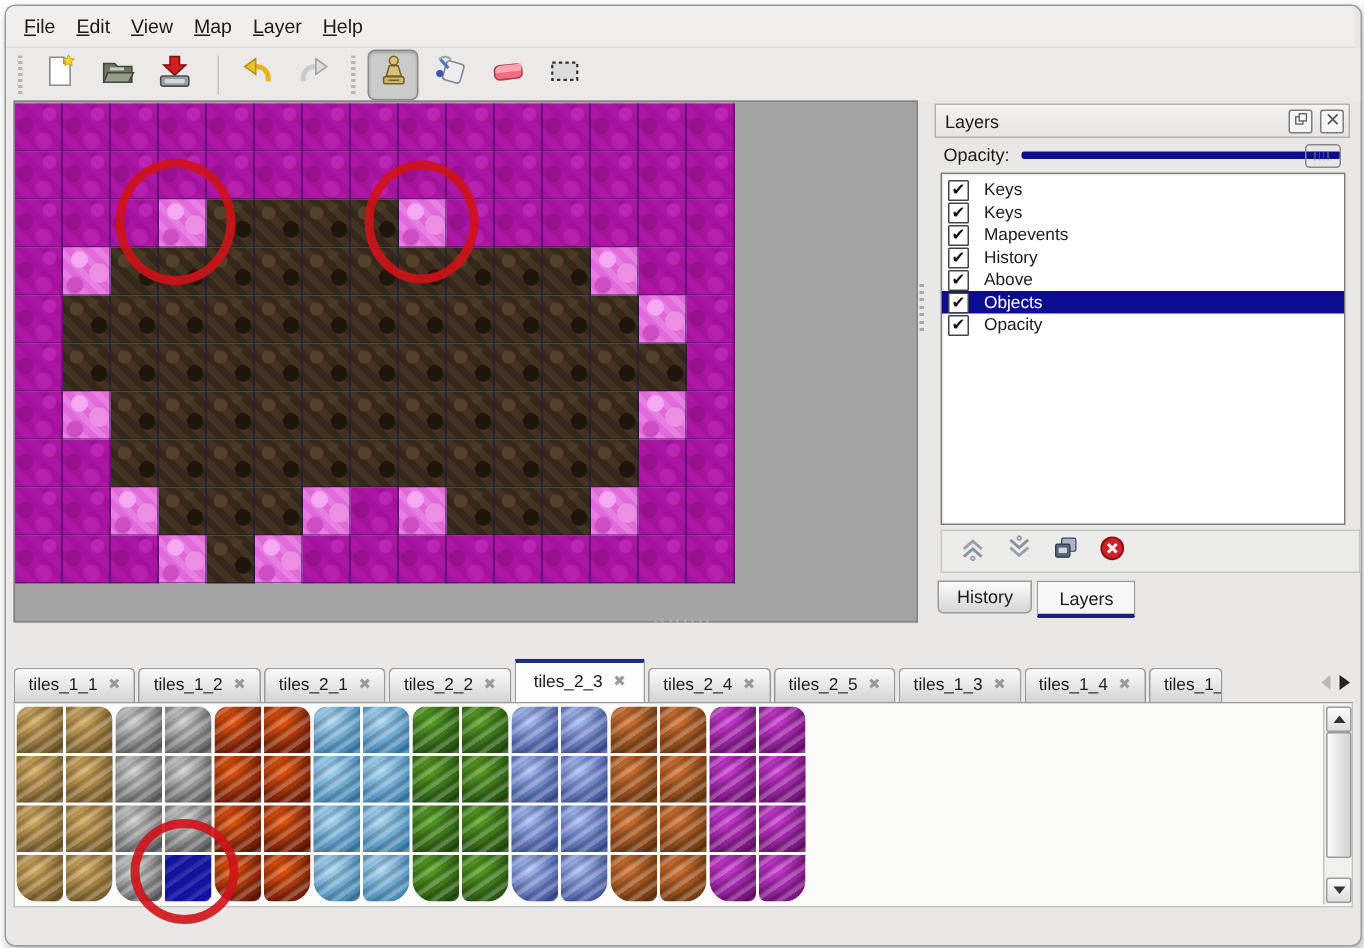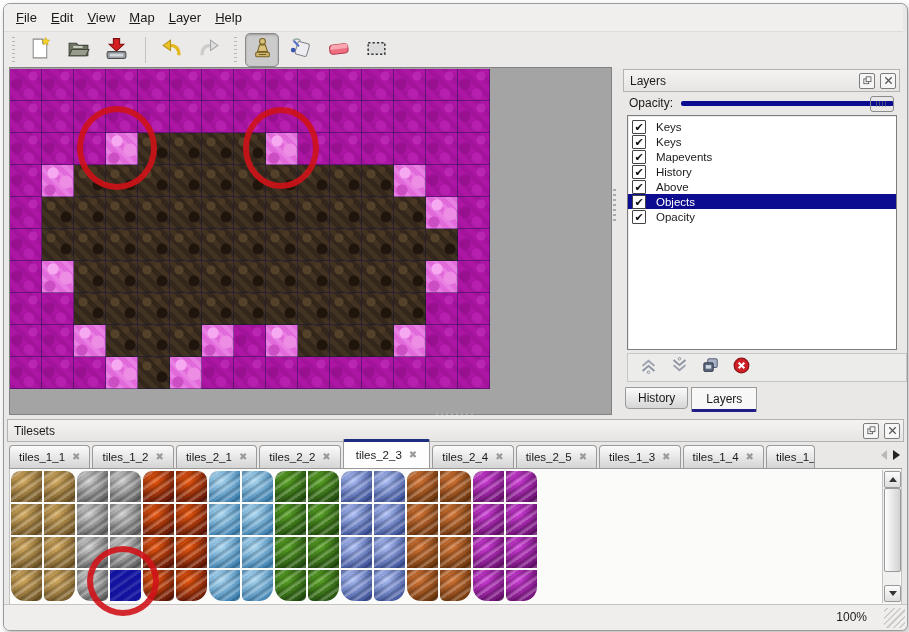--- a/index.html
+++ b/index.html
@@ -464,36 +464,20 @@
             </svg></span>
         </span>
       </div>
     <div class="dock-tabs">
         <span class="dock-tab">History</span>
         <span class="dock-tab active">Layers</span>
       </div>
   </div>
 
   <div class="tilesets-panel">
-    <div class="titlebar">
-      <span class="ttl">Tilesets</span>
-      <span class="tbar-btns">
-          <span class="mini-btn">
-            <span><svg viewBox="0 0 24 24" xmlns="http://www.w3.org/2000/svg">
-                <rect x="4" y="8.5" width="10.5" height="10.5" fill="none" stroke="#555" stroke-width="1.8"></rect>
-                <rect x="9" y="4" width="10.5" height="10.5" fill="#f6f6f6" stroke="#555" stroke-width="1.8"></rect>
-              </svg></span>
-          </span>
-          <span class="mini-btn">
-            <span><svg viewBox="0 0 24 24" xmlns="http://www.w3.org/2000/svg">
-                <path d="M5 5l14 14M19 5L5 19" stroke="#555" stroke-width="2.6"></path>
-              </svg></span>
-          </span>
-        </span>
-    </div>
     <div class="ts-tabbar">
         <span class="ts-tab">
           <span>tiles_1_1</span>
           <span class="tab-close">✖</span>
         </span>
         <span class="ts-tab">
           <span>tiles_1_2</span>
           <span class="tab-close">✖</span>
         </span>
         <span class="ts-tab">
@@ -609,18 +593,14 @@
           </span>
         <span class="sb-thumb"></span>
         <span class="sb-btn sb-down">
             <span class="tri-d"></span>
           </span>
       </div>
     <div class="red-circle" style="left: 77px; top: 77px; width: 60px; height: 58px; border-color: rgba(207, 18, 24, 0.9); z-index: 60;"></div>
       </div>
   </div>
 
-  <div class="statusbar">
-    <span class="zoom-level">100%</span>
-    <span class="resize-grip"></span>
-  </div>
 
 </div>
 
 </body></html>

